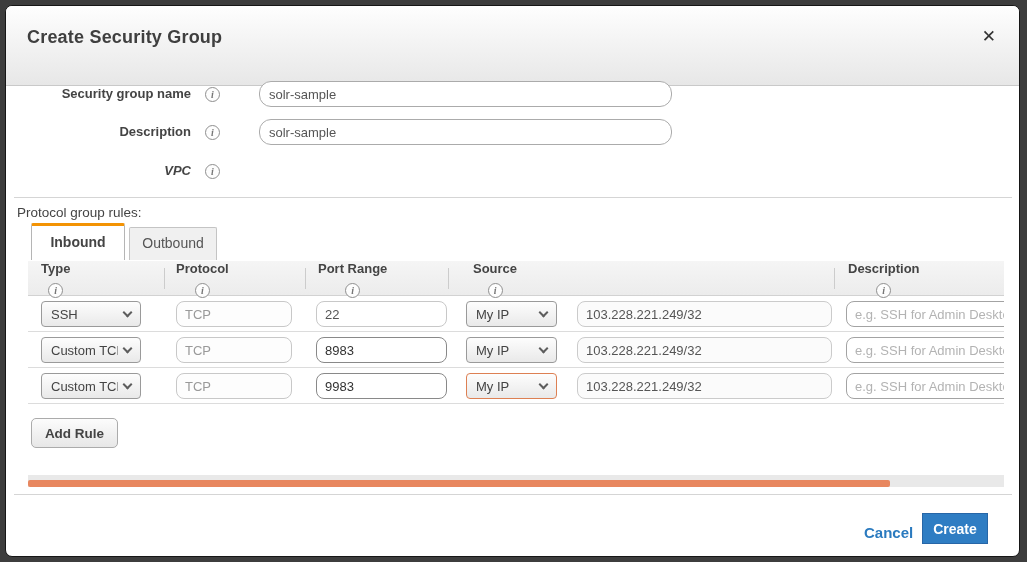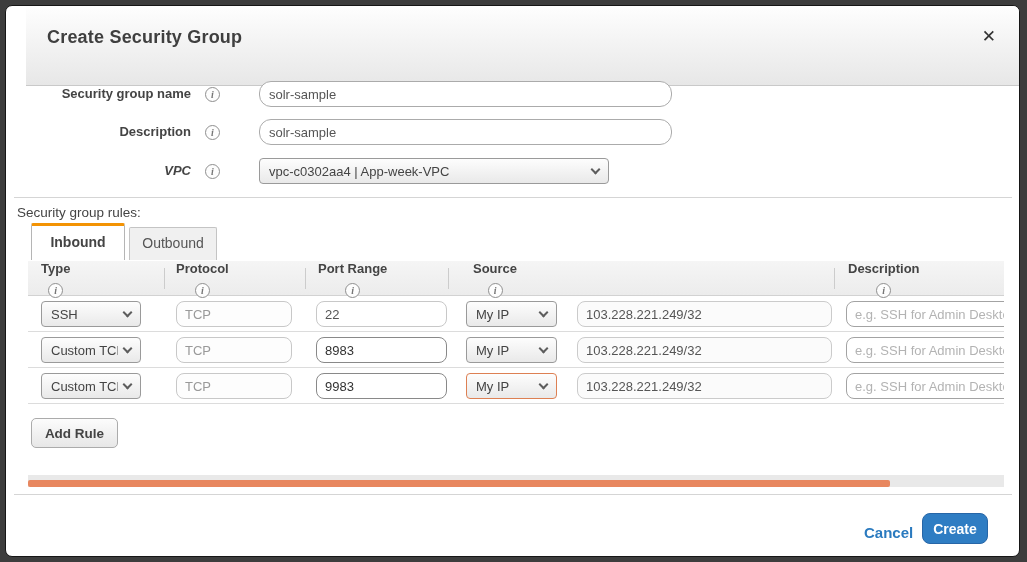--- a/index.html
+++ b/index.html
@@ -13,21 +13,20 @@
   .dialog {
     position:absolute; left:5px; top:5px; width:1015px; height:552px;
     background:#fff; border:1px solid #161616; border-radius:7px;
     overflow:hidden;
   }
   
   .titlebar {
     position:absolute; top:0; left:0; right:0; height:80px;
     background:linear-gradient(#fefefe,#e7e7e7);
     border-bottom:1px solid #c9c9c9;
-    margin-left:20px;
   }
   .titlebar h1 {
     position:absolute; left:21px; top:21px;
     font-size:18px; font-weight:bold; color:#3f3f3f; letter-spacing:0.2px;
   }
   .close-x {
     position:absolute; right:23px; top:22px;
     font-size:17px; color:#333; cursor:pointer; line-height:18px;
   }
   
@@ -131,21 +130,21 @@
     background:#e8875f; border-radius:2px; cursor:pointer;
   }
   .footer-hr { top:488px; }
   
   .cancel-link {
     position:absolute; left:858px; top:518px;
     font-size:15px; font-weight:bold; color:#2a7abf; cursor:pointer;
   }
   .create-btn {
     position:absolute; left:916px; top:507px; width:66px; height:31px;
-    background:#2f7dc3; border:1px solid #2766a7; border-radius:8px;
+    background:#2f7dc3; border:1px solid #2766a7; border-radius:0;
     color:#fff; font-size:14px; font-weight:bold; cursor:pointer;
     font-family:"Liberation Sans", sans-serif;
   }
 </style>
 </head>
 <body>
 
 <div class="dialog">
 
   <div class="titlebar">
@@ -156,28 +155,24 @@
   <div class="form-label" style="top:75px;">Security group name</div>
   <span class="info-icon" style="left:199px; top:81px;">i</span>
   <input class="text-input" style="left: 253px; top: 75px; width: 413px;" value="solr-sample">
 
   <div class="form-label" style="top:113px;">Description</div>
   <span class="info-icon" style="left:199px; top:119px;">i</span>
   <input class="text-input" style="left: 253px; top: 113px; width: 413px;" value="solr-sample">
 
   <div class="form-label" style="top:152px;font-style:italic;">VPC</div>
   <span class="info-icon" style="left:199px; top:158px;">i</span>
-  <div class="sel" style="left:253px; top:152px; width:350px;">
-    <span class="sel-text">vpc-c0302aa4 | App-week-VPC</span>
-    <span class="chev"></span>
-  </div>
 
   <div class="hr" style="top:191px;"></div>
 
-  <div class="rules-heading">Security group rules:</div>
+  <div class="rules-heading">Protocol group rules:</div>
 
   <div class="tab active">Inbound</div>
   <div class="tab inactive">Outbound</div>
 
   <div class="thead">
     <div class="th" style="left:13px;">
       <span>Type</span>
       <span class="info-icon">i</span>
     </div>
     <div class="vsep" style="left:136px;"></div>

